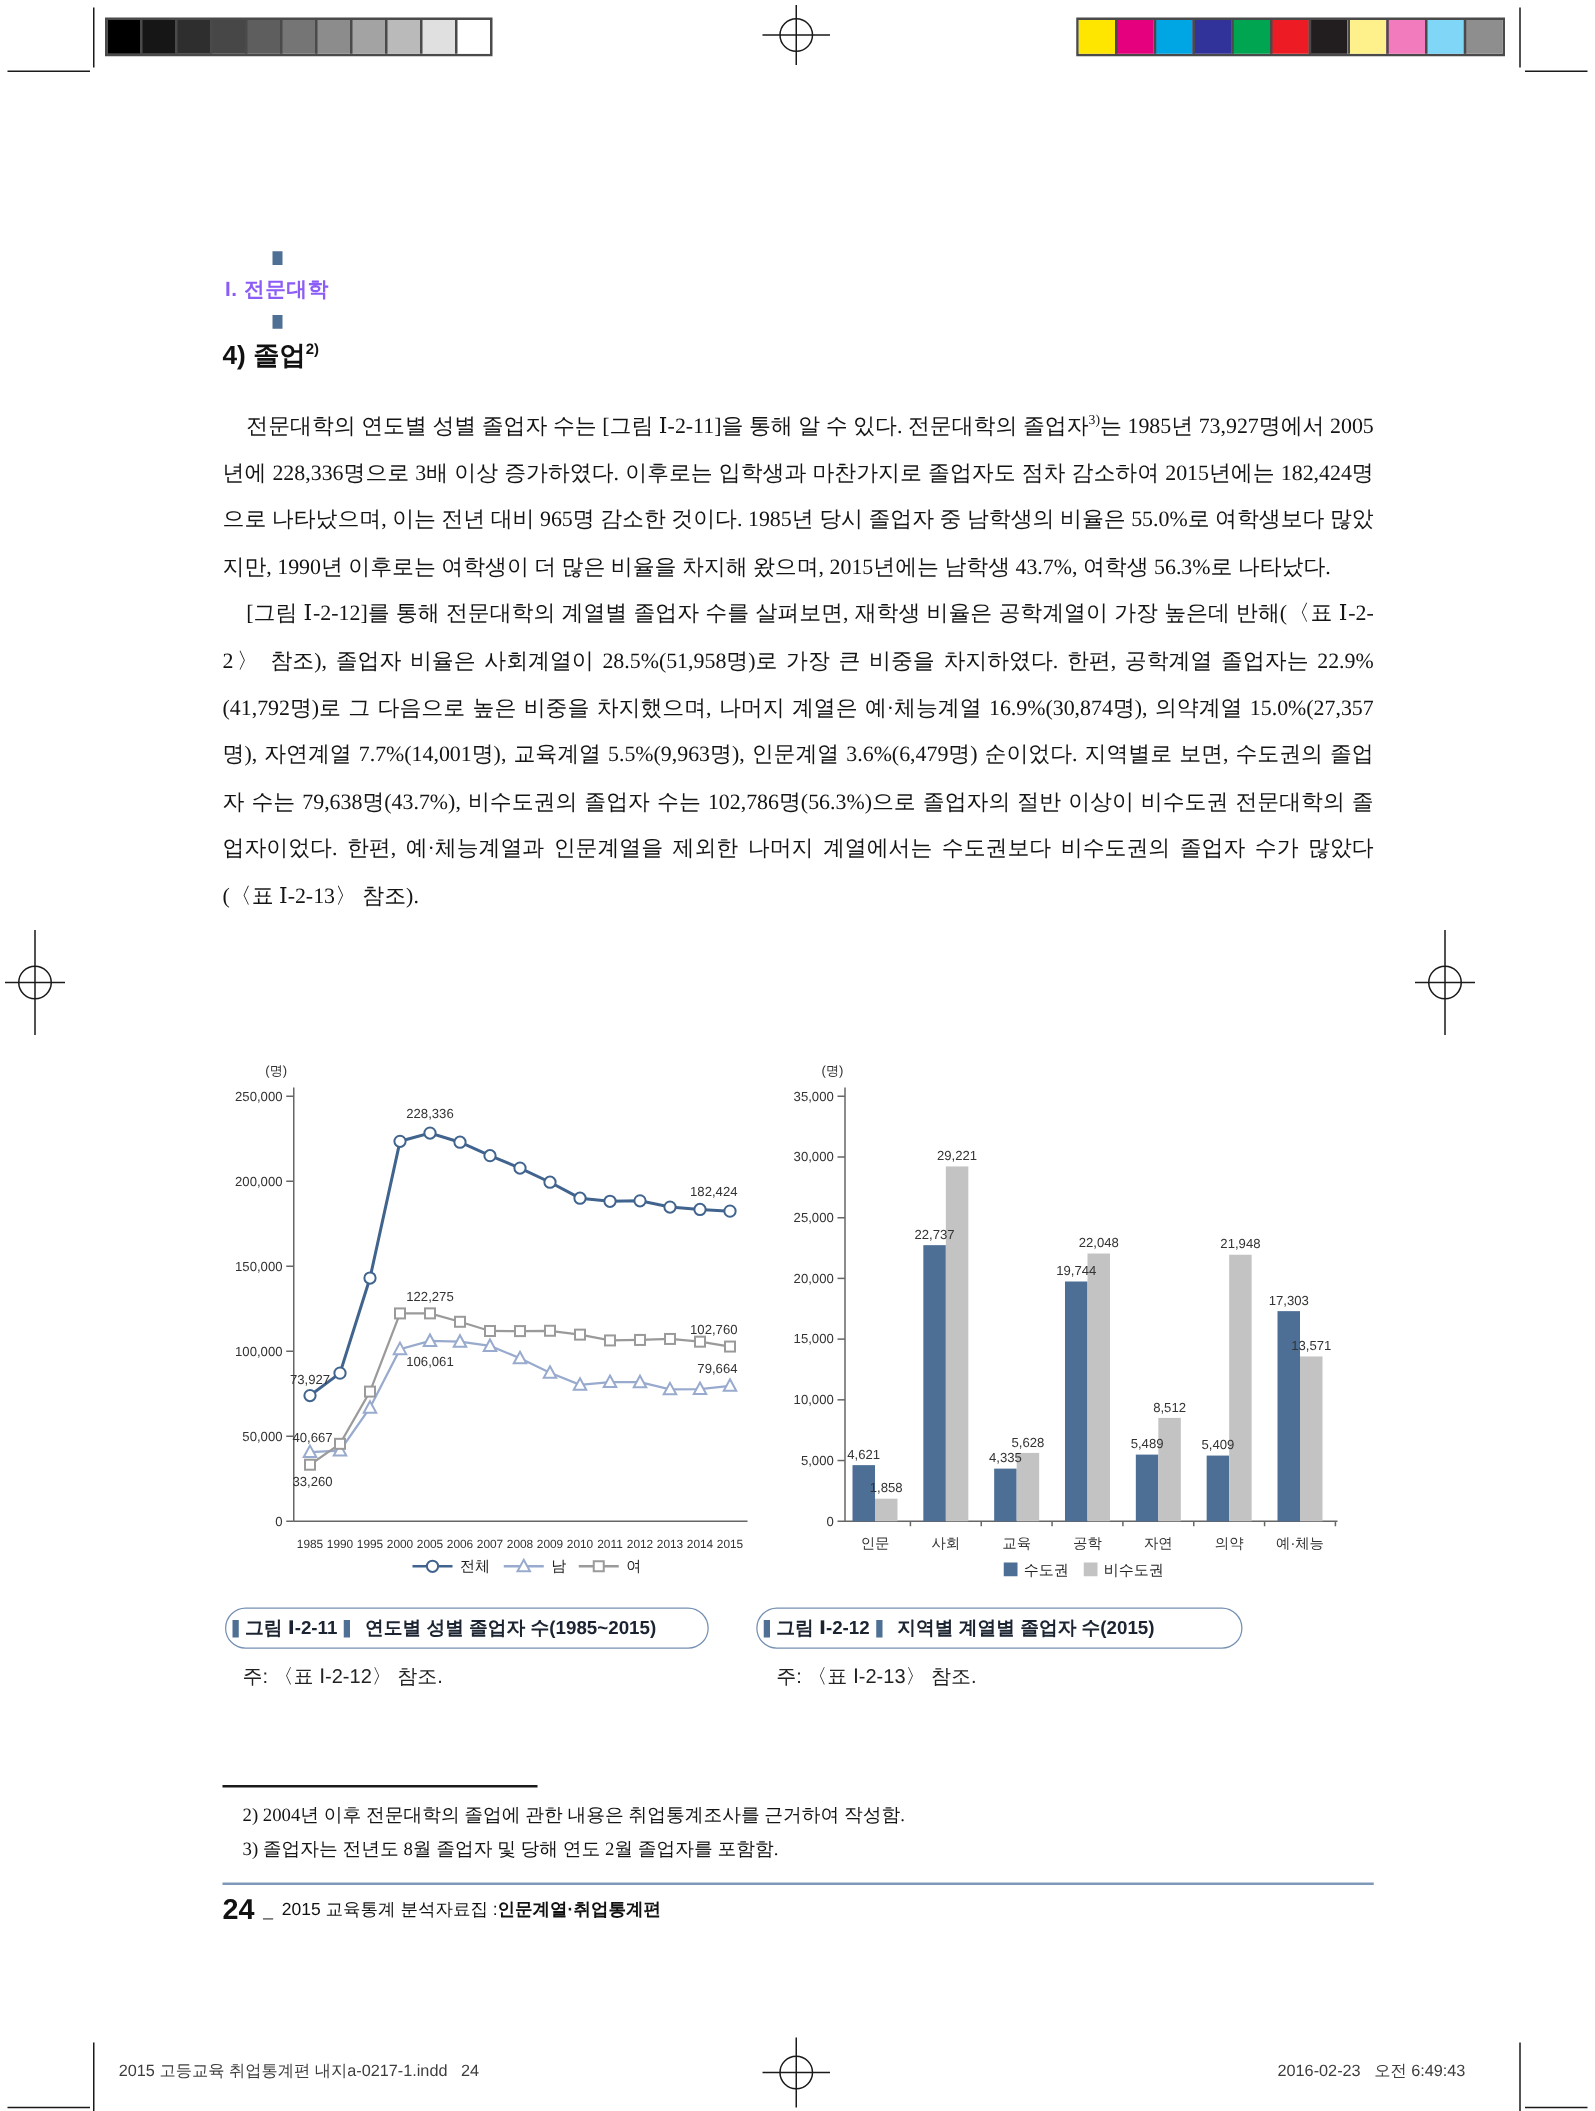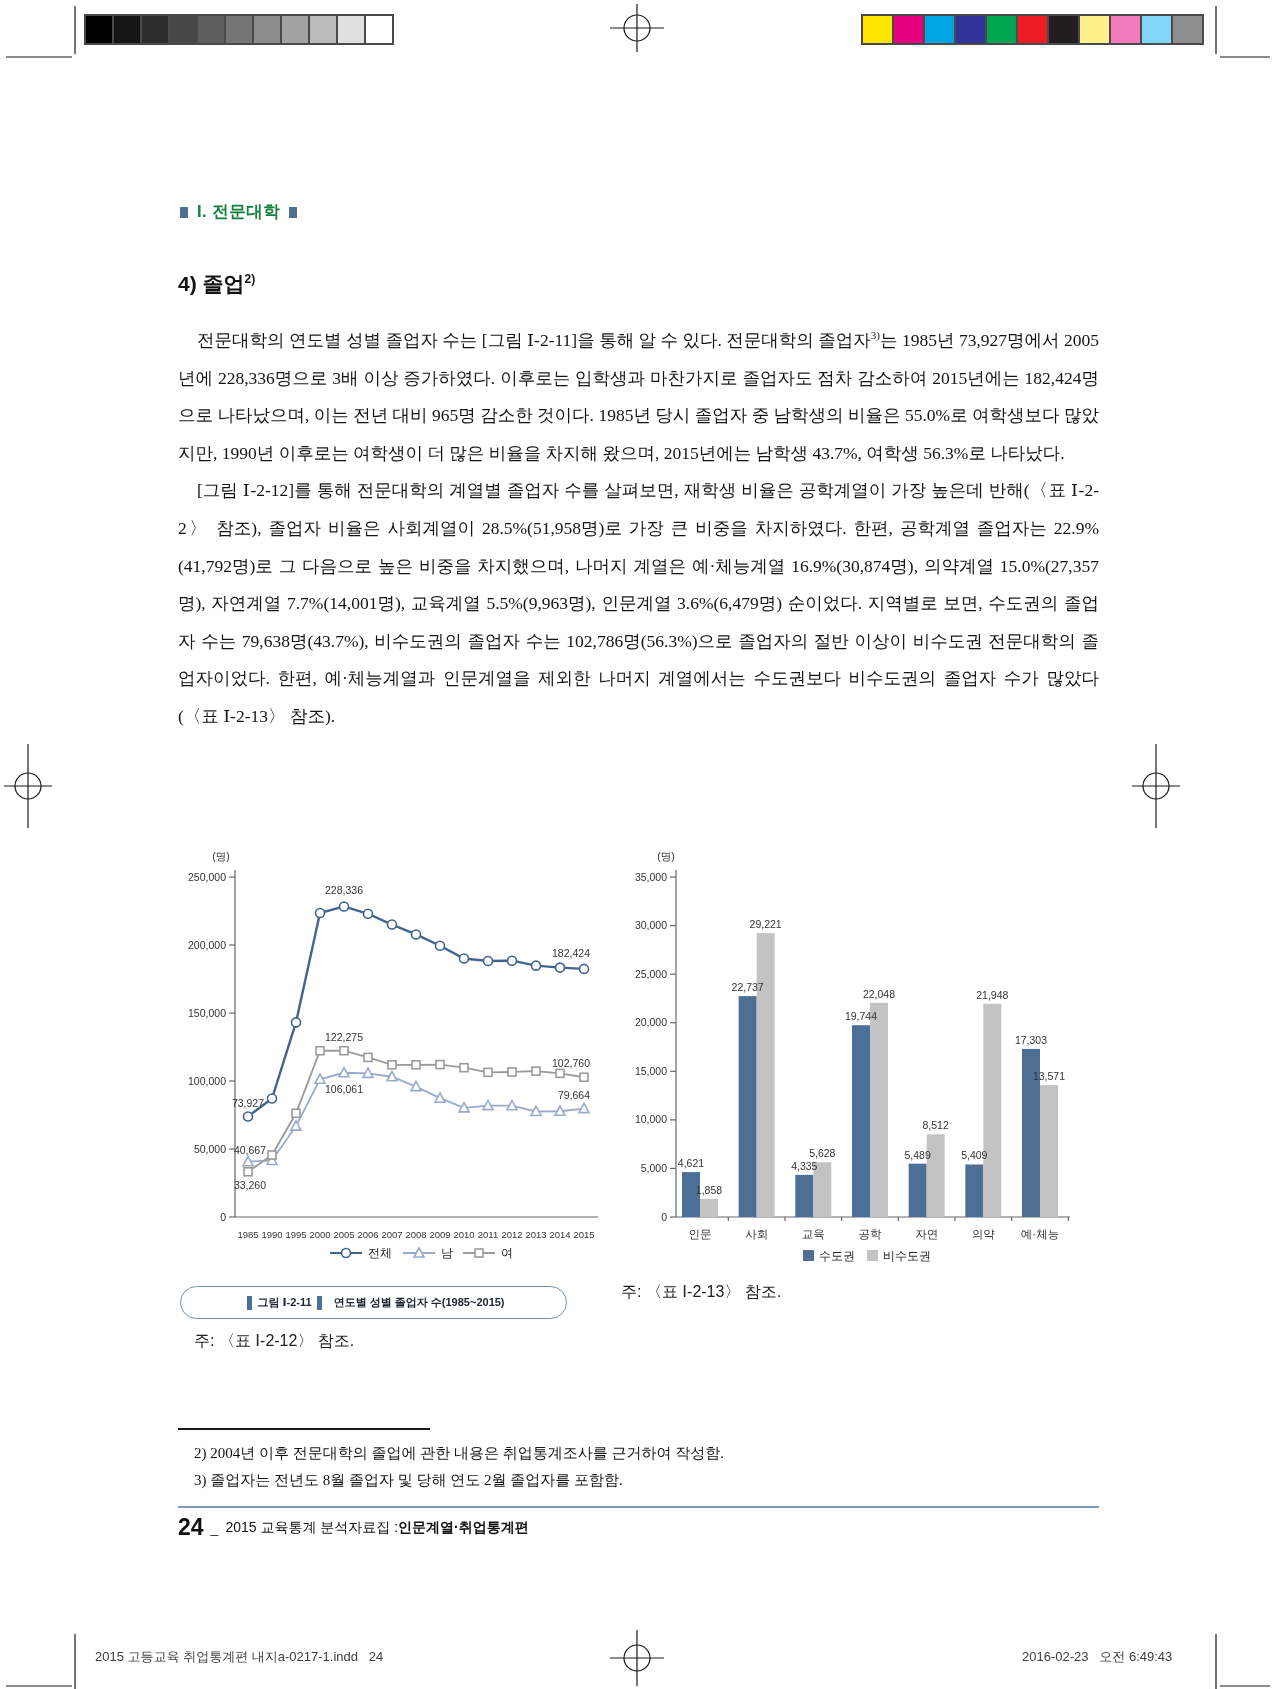--- a/index.html
+++ b/index.html
@@ -10,39 +10,39 @@
   .calbar .cell{height:27px;}
   .calbar .cell + .cell{border-left:2px solid #4a4a4a;}
   #grayscaleBar{left:84px;top:14px;}
   #grayscaleBar .cell{width:26px;}
   #colorBar{left:861px;top:14px;}
   #colorBar .cell{width:29px;}
   
   .regmarks{position:absolute;left:0;top:0;pointer-events:none;}
   
   .chapter-header{position:absolute;left:180px;top:201px;display:flex;align-items:center;gap:9px;
-                  font-weight:bold;font-size:16.5px;color:#15803d;letter-spacing:.5px;}
+                  font-weight:bold;font-size:16.5px;color:#8b5cf6;letter-spacing:.5px;flex-direction:column;}
   .hdr-sq{width:8px;height:11px;background:var(--accent-blue,#4e7095);display:inline-block;}
   
   .section-title{position:absolute;left:178px;top:270px;margin:0;font-size:21px;font-weight:bold;color:#111;text-align:right;}
   .section-title sup{font-size:12px;}
   
   .body-text{position:absolute;left:178px;top:322px;width:921px;
              font-family:"Liberation Serif","DejaVu Serif",serif;font-size:17.5px;line-height:37.6px;
              color:#141414;text-align:justify;}
   .body-text p{margin:0;text-indent:19px;}
   .body-text sup{font-size:11px;line-height:0;}
   
   .figure{position:absolute;top:840px;}
   #figureLine{left:178px;width:425px;}
   #figureBar{left:605px;width:495px;}
   .chart-svg{display:block;font-family:"Liberation Sans","DejaVu Sans",sans-serif;}
   .caption-box{margin-top:16px;height:31px;border:1.5px solid var(--caption-border,#7590b2);
-               border-radius:17px;display:flex;align-items:center;justify-content:center;
-               font-size:11px;font-weight:bold;color:#1b2430;background:#fff;}
+               border-radius:17px;display:flex;align-items:center;
+               font-size:15px;font-weight:bold;color:#1b2430;background:#fff;}
   #figureLine .caption-box{margin-left:2px;width:385px;}
   #figureBar .caption-box{width:387px;}
   .cap-bar{width:5px;height:14px;background:var(--accent-blue,#44688e);margin:0 5px;display:inline-block;}
   .cap-title{margin-left:7px;}
   .fig-note{margin-top:12px;margin-left:16px;font-size:16px;color:#222;}
   
   .footnote-rule{position:absolute;left:178px;top:1428px;width:252px;height:2px;background:#1a1a1a;}
   .footnotes{position:absolute;left:178px;top:1440px;font-family:"Liberation Serif","DejaVu Serif",serif;
              font-size:15px;line-height:27px;color:#141414;margin-left:16px;}
   .footer-rule{position:absolute;left:178px;top:1506px;width:921px;height:2px;background:var(--footer-rule,#7e99b7);}
@@ -296,20 +296,26 @@
         <text x="217.332" y="317.328" text-anchor="middle" font-size="10.5" fill="#333">5,628</text>
         <text x="273.998" y="157.81942857142857" text-anchor="middle" font-size="10.5" fill="#333">22,048</text>
         <text x="330.664" y="289.312" text-anchor="middle" font-size="10.5" fill="#333">8,512</text>
         <text x="387.33" y="158.79085714285713" text-anchor="middle" font-size="10.5" fill="#333">21,948</text>
         <text x="443.996" y="240.16742857142856" text-anchor="middle" font-size="10.5" fill="#333">13,571</text>
         <rect x="198" y="410" width="11" height="11" fill="#4d6f96"></rect>
         <text x="214" y="420" text-anchor="start" font-size="12" fill="#222">수도권</text>
         <rect x="262" y="410" width="11" height="11" fill="#c3c3c3"></rect>
         <text x="278" y="420" text-anchor="start" font-size="12" fill="#222">비수도권</text>
       </svg>
+    <div class="caption-box">
+      <span class="cap-bar"></span>
+      <span class="cap-label">그림 Ⅰ-2-12</span>
+      <span class="cap-bar"></span>
+      <span class="cap-title">지역별 계열별 졸업자 수(2015)</span>
+    </div>
     <div class="fig-note">주: 〈표 Ⅰ-2-13〉 참조.</div>
   </div>
 
   <div class="footnote-rule"></div>
   <div class="footnotes">
     <div>2) 2004년 이후 전문대학의 졸업에 관한 내용은 취업통계조사를 근거하여 작성함.</div>
     <div>3) 졸업자는 전년도 8월 졸업자 및 당해 연도 2월 졸업자를 포함함.</div>
   </div>
 
   <div class="footer-rule"></div>

